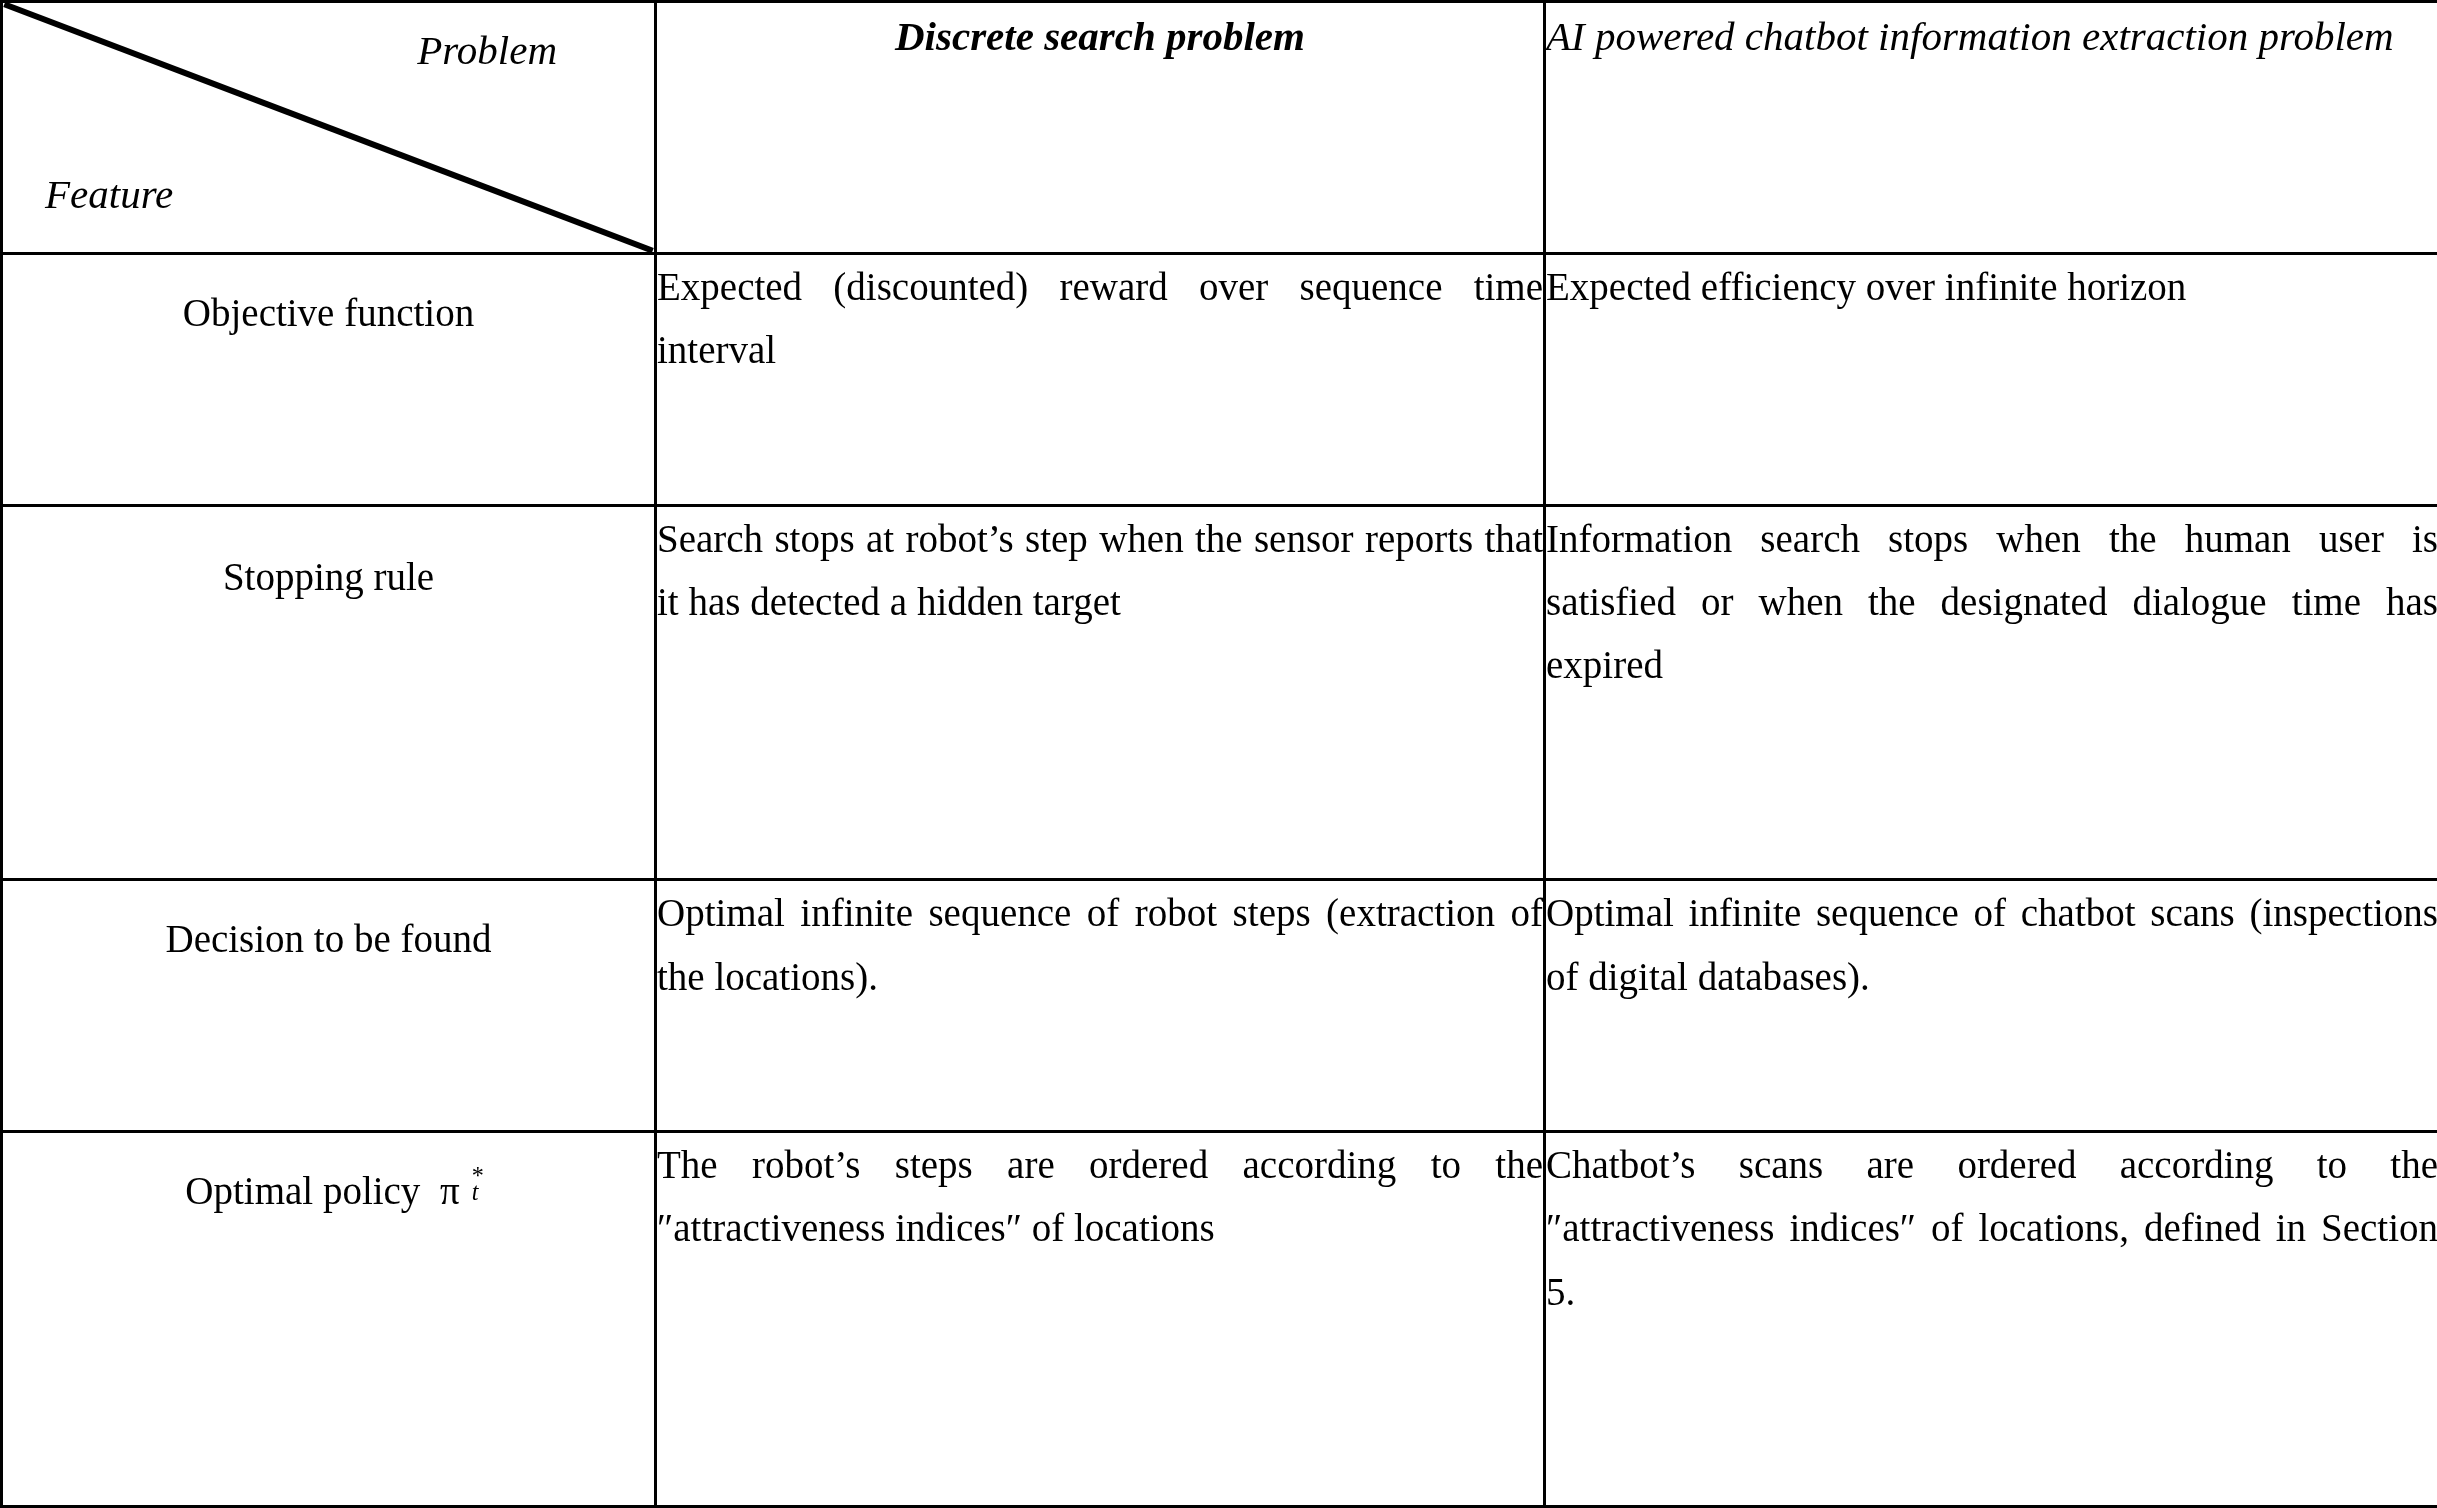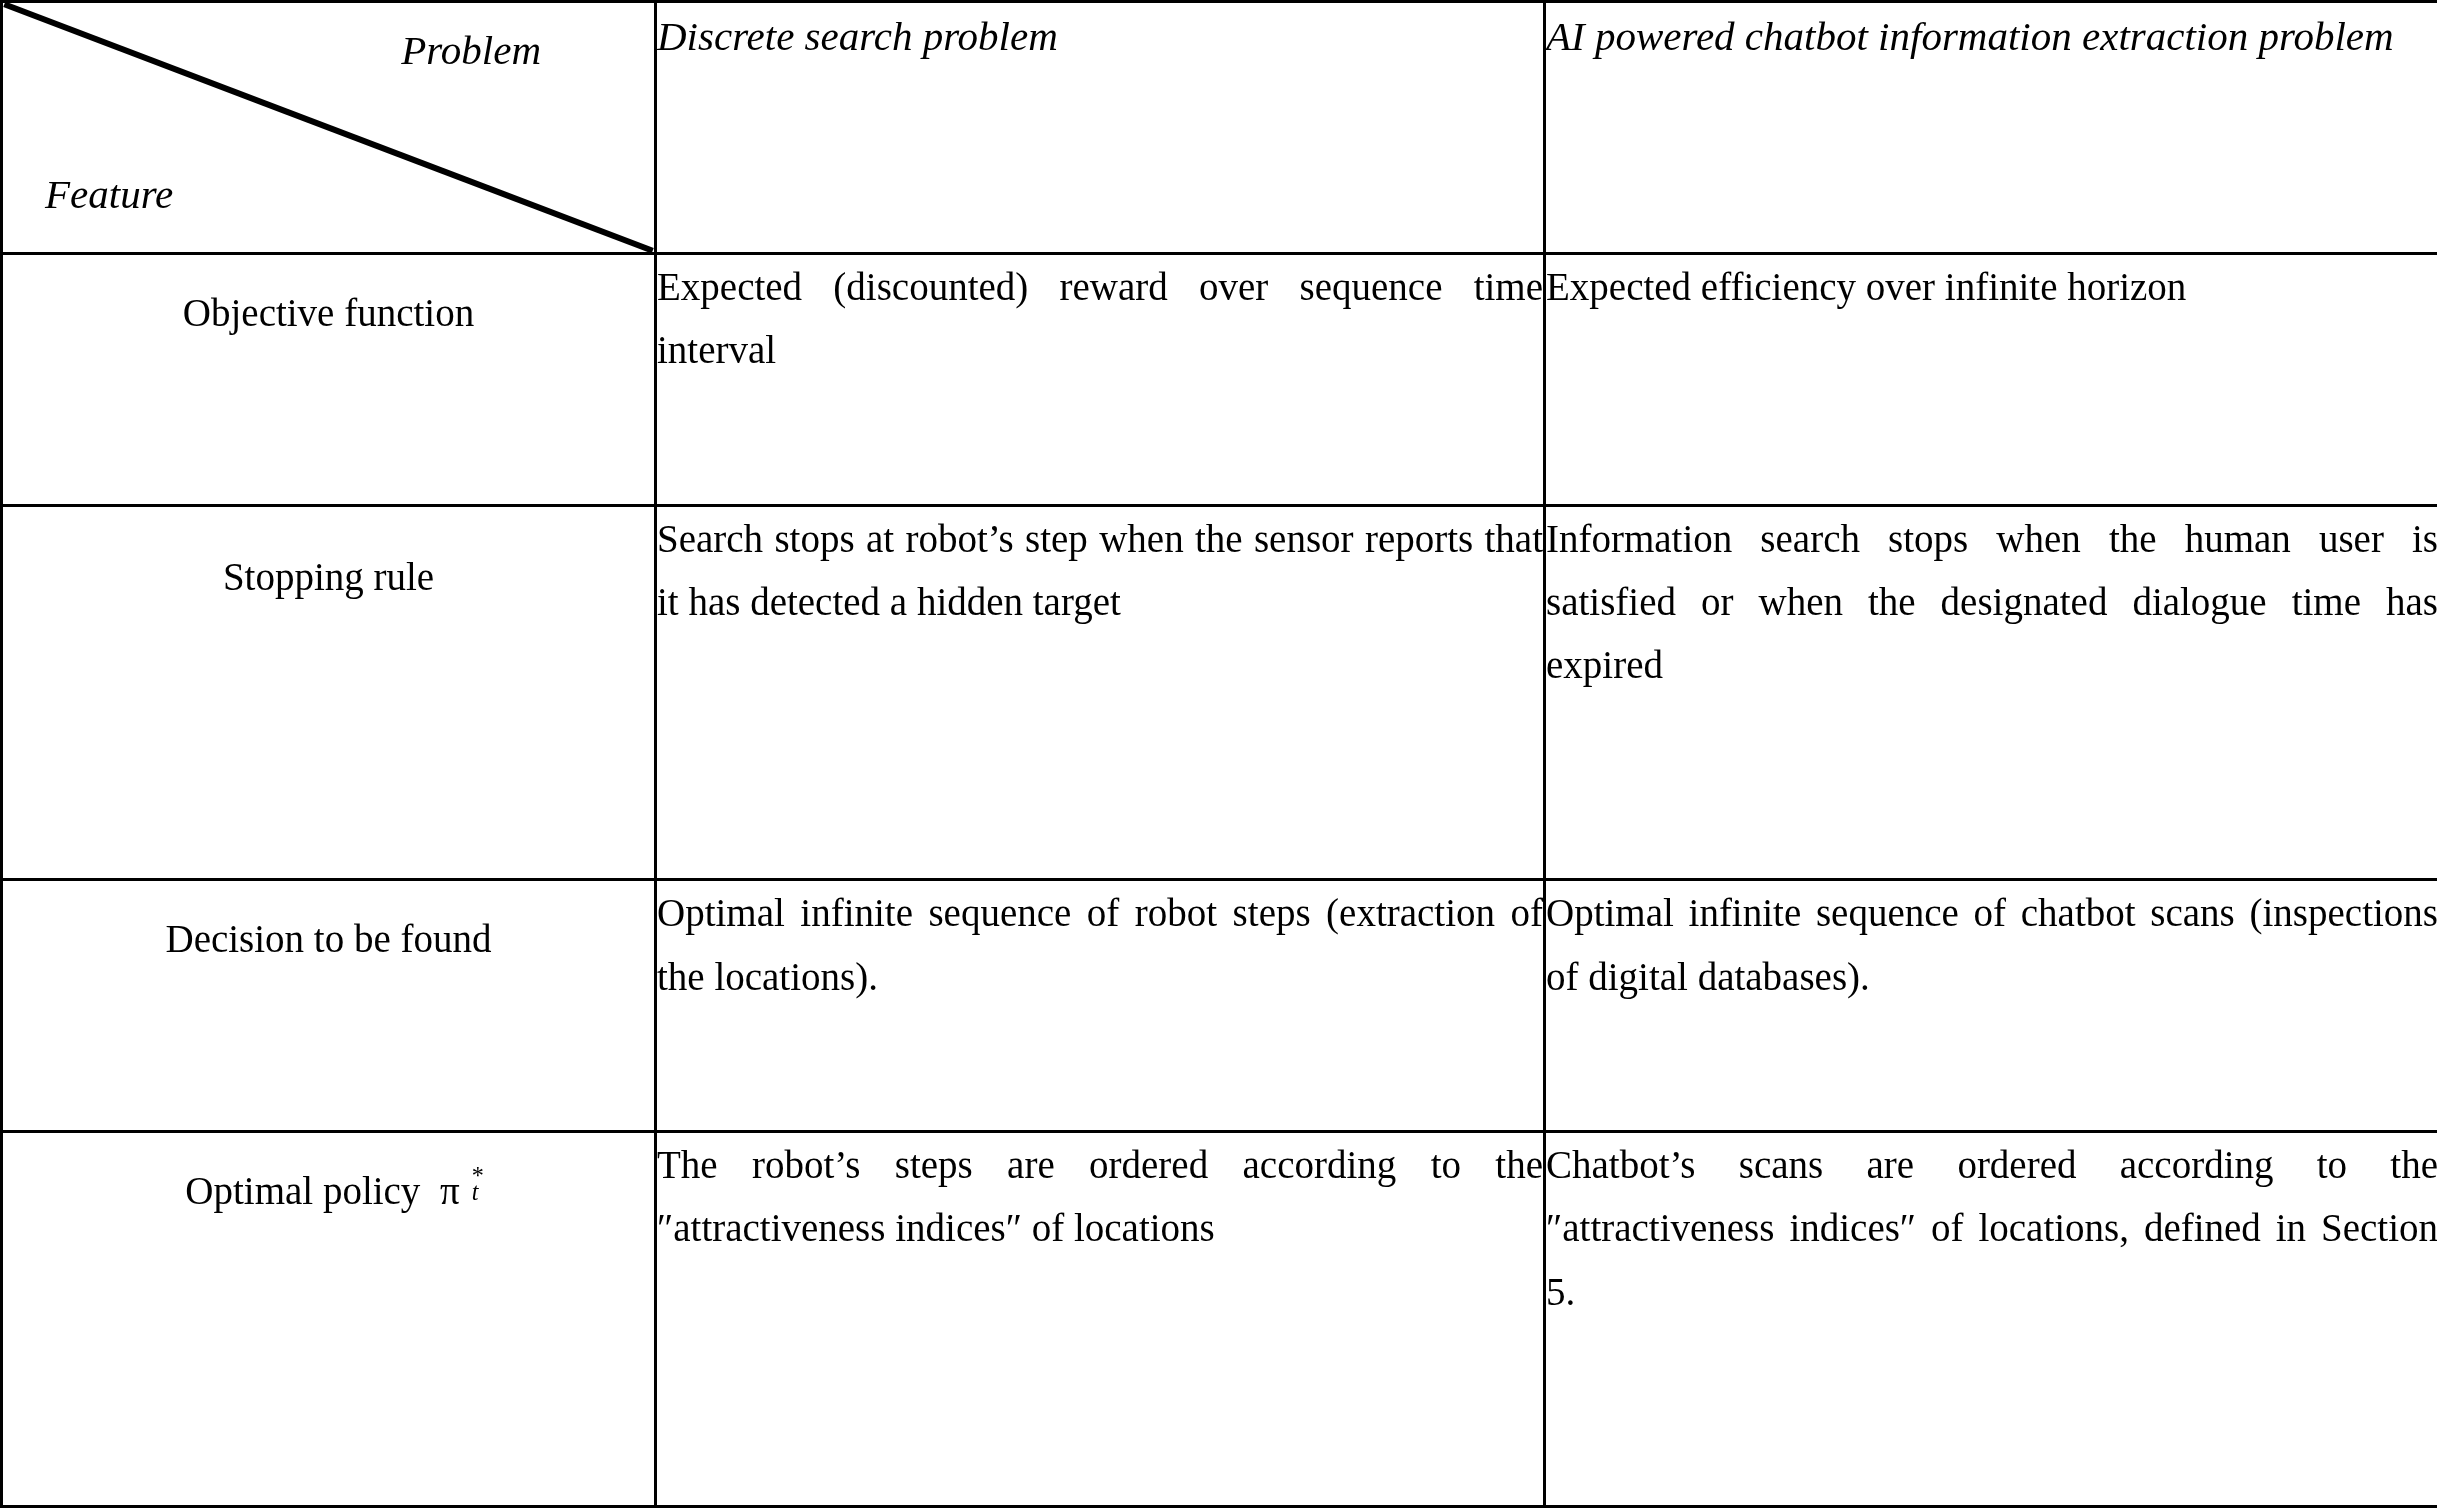--- a/index.html
+++ b/index.html
@@ -53,40 +53,42 @@
   .diag-line {
     position: absolute;
     inset: 0;
     width: 100%;
     height: 100%;
     display: block;
   }
   .diag-problem {
     position: absolute;
     top: 14.4px;
-    right: 113px;
+    right: 97px;
     font-style: italic;
     font-size: 41px;
     white-space: nowrap;
   }
   .diag-feature {
     position: absolute;
     left: 42px;
     bottom: 25px;
     font-style: italic;
     font-size: 41px;
     white-space: nowrap;
   }
 
   
   td.head-center {
     height: 252px;
     font-style: italic;
+    text-align: center;
     padding: 14.4px 19.7px 0 19.7px;
     font-size: 41px;
+    font-weight: bold;
   }
   td.head-left {
     height: 252px;
     font-style: italic;
     text-align: justify;
     text-align-last: left;
     padding: 14.4px 18.4px 0 17px;
     font-size: 41px;
   }
 

